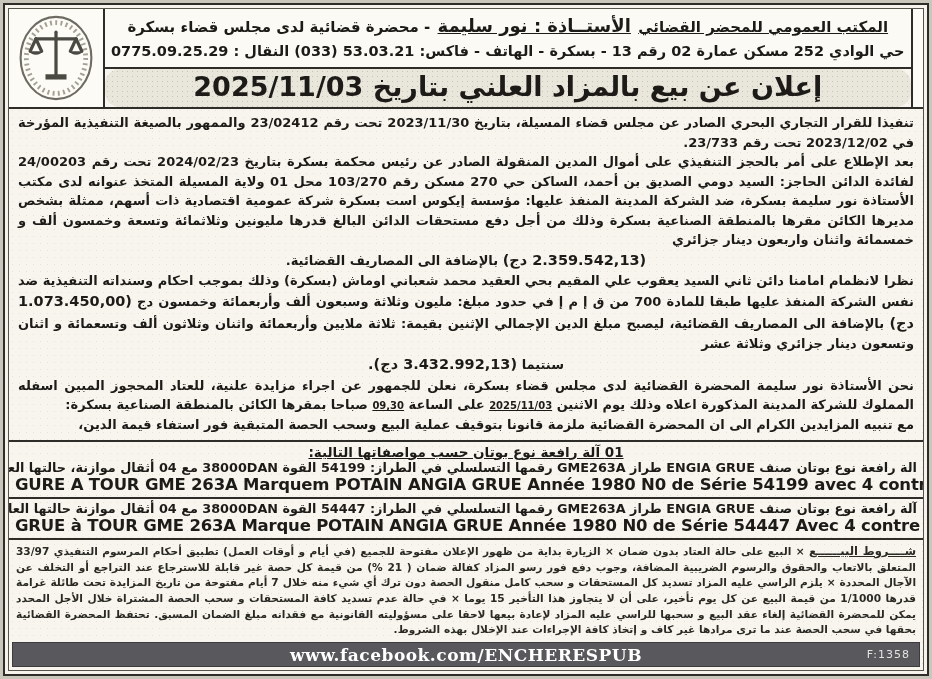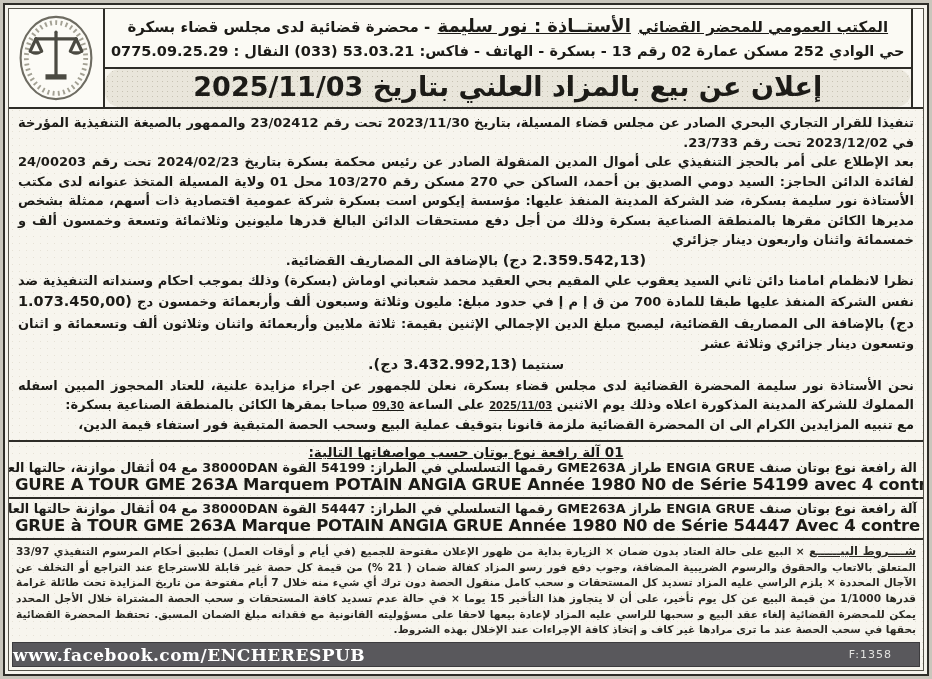--- a/index.html
+++ b/index.html
@@ -91,26 +91,26 @@
   }
   .cond-label { font-size: 11.5px; text-decoration: underline; }
 
   
   .footer-bar {
     flex: 0 0 auto;
     margin: 2px 3px 3px;
     background: #59585c;
     color: #ffffff;
     height: 25px;
-    display: flex; align-items: center; justify-content: flex-start;
+    display: flex; align-items: center; justify-content: center;
     position: relative;
     border: 1px solid #3c3b3e;
   }
   .fb-url { font-family: "DejaVu Serif", serif; font-size: 17px; font-weight: bold; letter-spacing: 0.5px; }
-  .fb-ref { position: absolute; right: 27px; top: 5px; font-size: 11px; color: #e3e3e0; letter-spacing: 1px; }
+  .fb-ref { position: absolute; right: 9px; top: 5px; font-size: 11px; color: #e3e3e0; letter-spacing: 1px; }
 
   .emblem-svg { display: block; }
 </style>
 </head>
 <body>
 
 <div class="page">
   <div class="frame">
     <div class="sheet">
 

